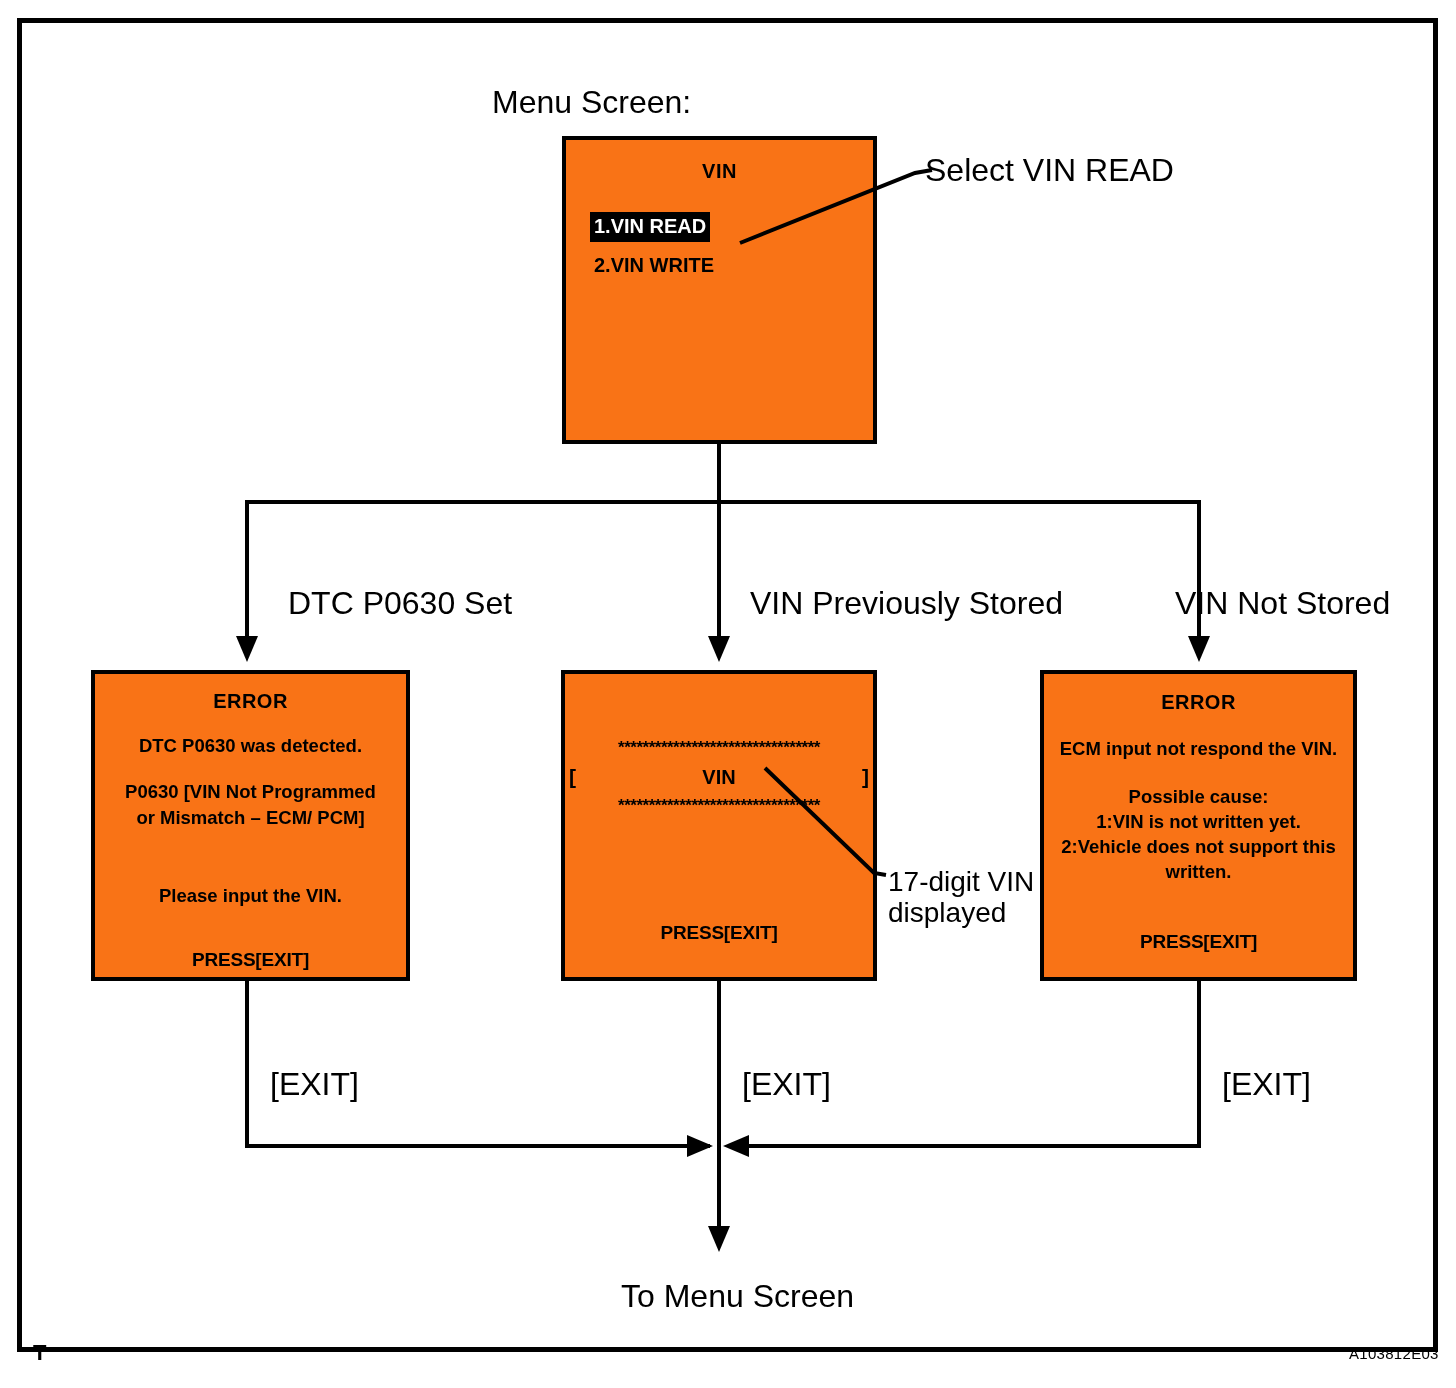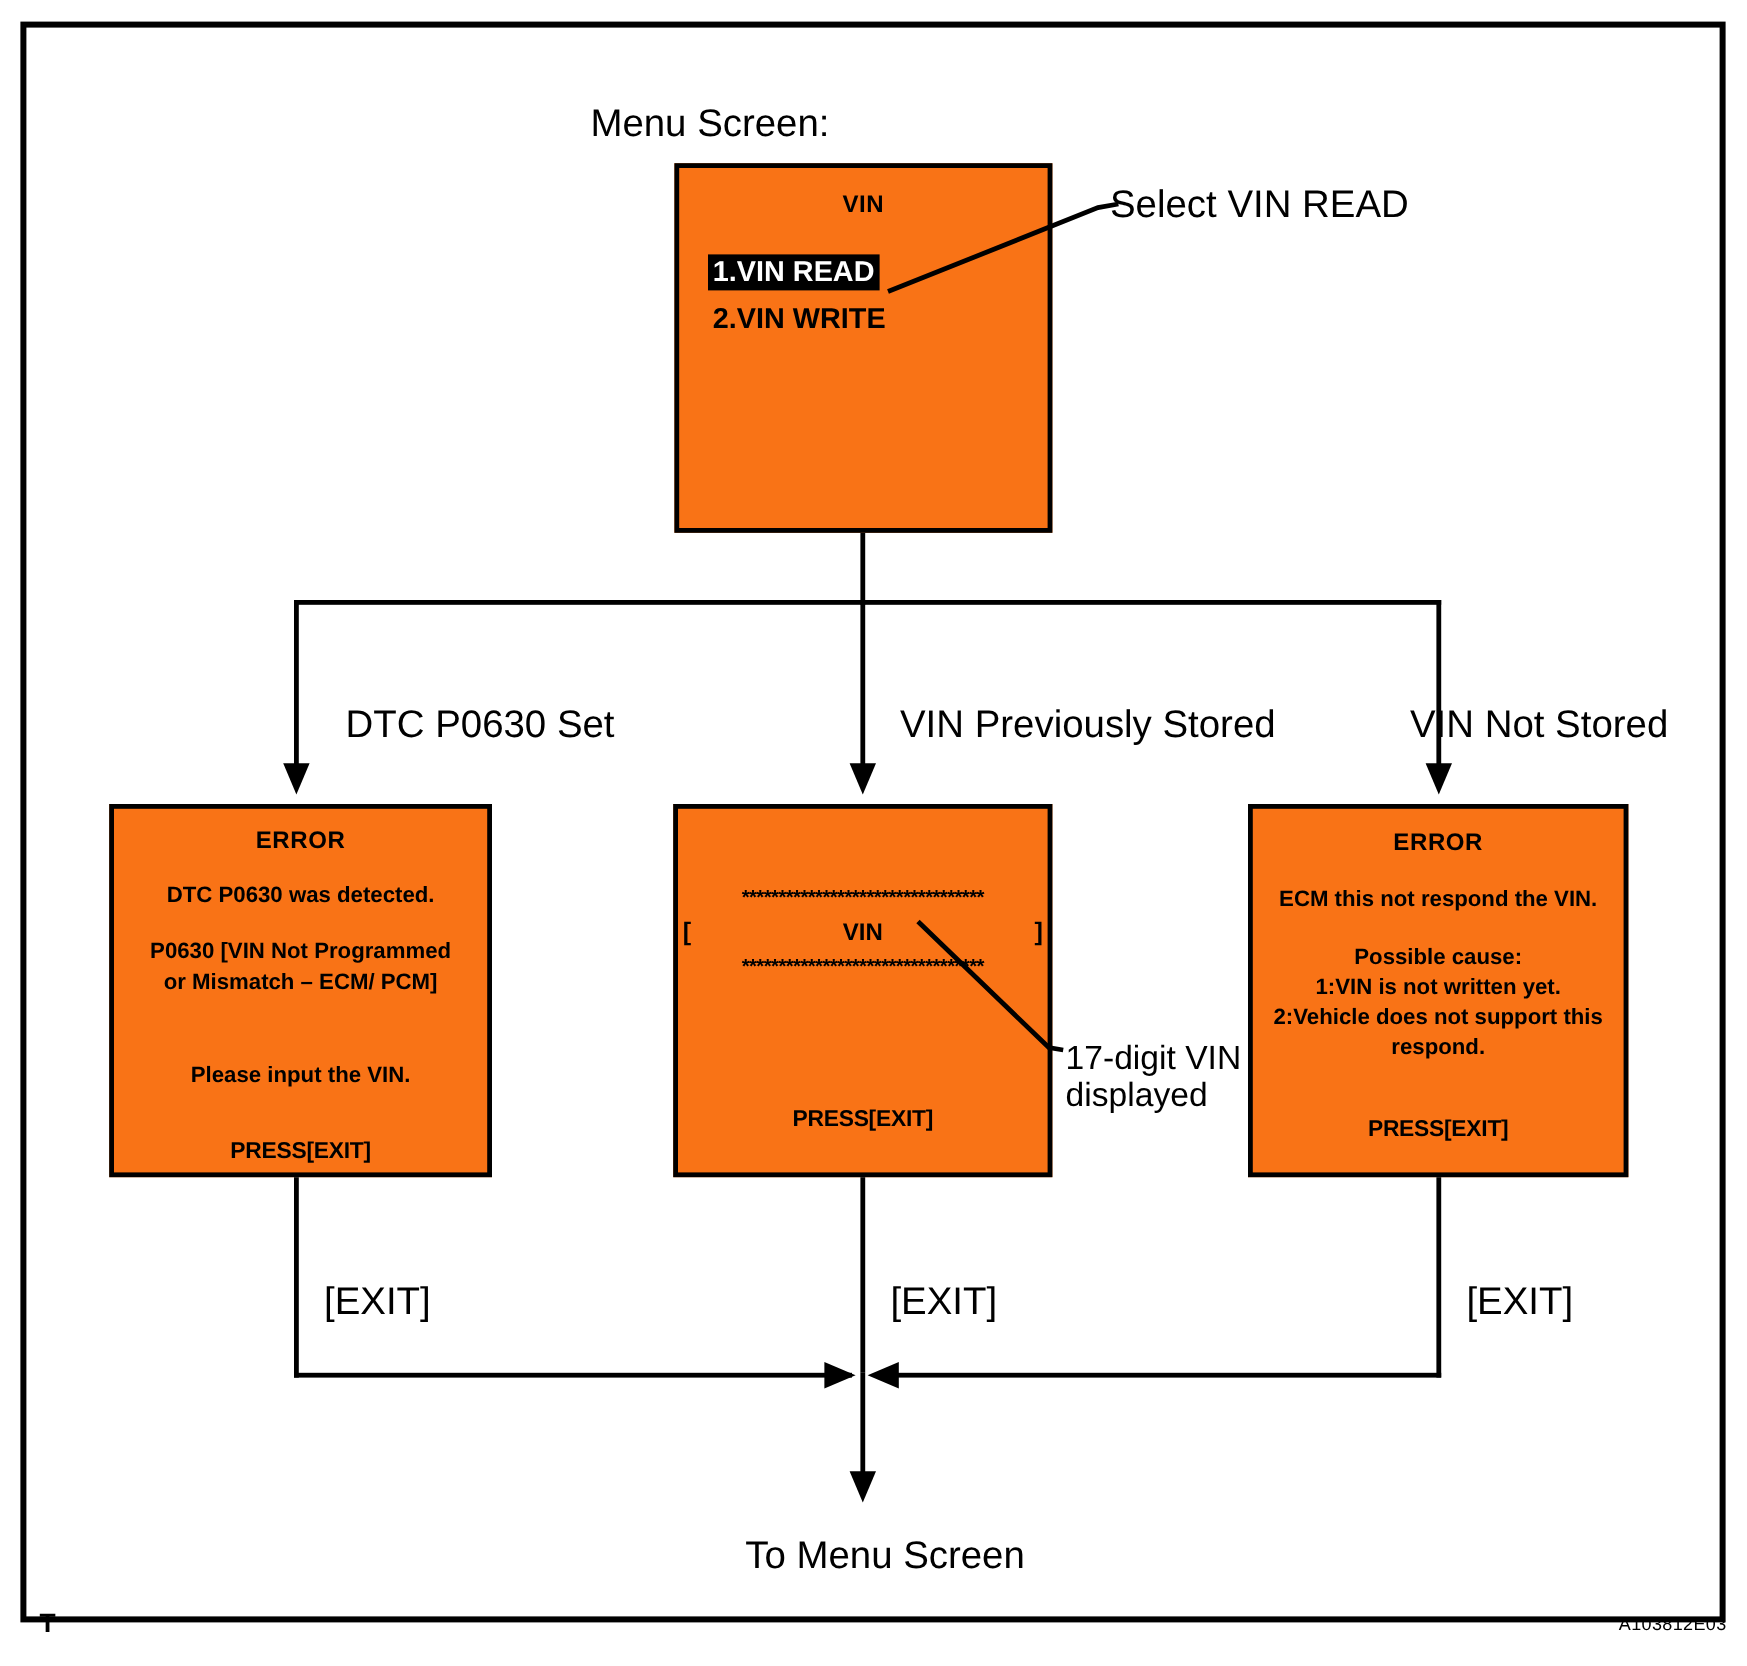--- a/index.html
+++ b/index.html
@@ -87,21 +87,21 @@
   }
   
   .menu-list {
     position: absolute;
     left: 24px;
     top: 72px;
     width: 190px;
   }
   .menu-item {
     font-weight: bold;
-    font-size: 24px;
+    font-size: 20px;
     line-height: 23px;
     padding: 3px 4px 4px 4px;
     display: inline-block;
     white-space: nowrap;
   }
   .menu-item.selected {
     background: #000;
     color: #fff;
   }
   
@@ -214,25 +214,25 @@
   <svg class="leader" style="left:762px; top:765px; width:125px; height:115px;" viewBox="0 0 125 115">
     <polyline points="3,3 112,108 124,110" fill="none" stroke="#000" stroke-width="4"></polyline>
   </svg>
   <div class="callout-label" style="left:888px; top:866px;">
     <div>17-digit VIN</div>
     <div>displayed</div>
   </div>
 
   <div class="screen-box" style="left:1040px; top:670px; width:317px; height:311px;">
     <div class="screen-title" style="margin-top:17px;">ERROR</div>
-    <div class="screen-line" style="margin-top:24px;">ECM this not respond the VIN.</div>
+    <div class="screen-line" style="margin-top:24px;">ECM input not respond the VIN.</div>
     <div class="screen-line" style="margin-top:26px;">Possible cause:</div>
     <div class="screen-line" style="margin-top:3px;">1:VIN is not written yet.</div>
     <div class="screen-line" style="margin-top:3px;">2:Vehicle does not support this</div>
-    <div class="screen-line" style="margin-top:3px;">respond.</div>
+    <div class="screen-line" style="margin-top:3px;">written.</div>
     <div class="press-exit" style="margin-top:48px;">PRESS[EXIT]</div>
   </div>
 
   <div class="vline" style="left:245px; top:981px; height:167px;"></div>
   <div class="hline" style="left:245px; top:1144px; width:465px;"></div>
   <div class="arrow-right" style="left:687px; top:1135px;"></div>
   <div class="plain-label" style="left:270px; top:1066px;">[EXIT]</div>
 
   <div class="vline" style="left:717px; top:981px; height:163px;"></div>
   <div class="plain-label" style="left:742px; top:1066px;">[EXIT]</div>

